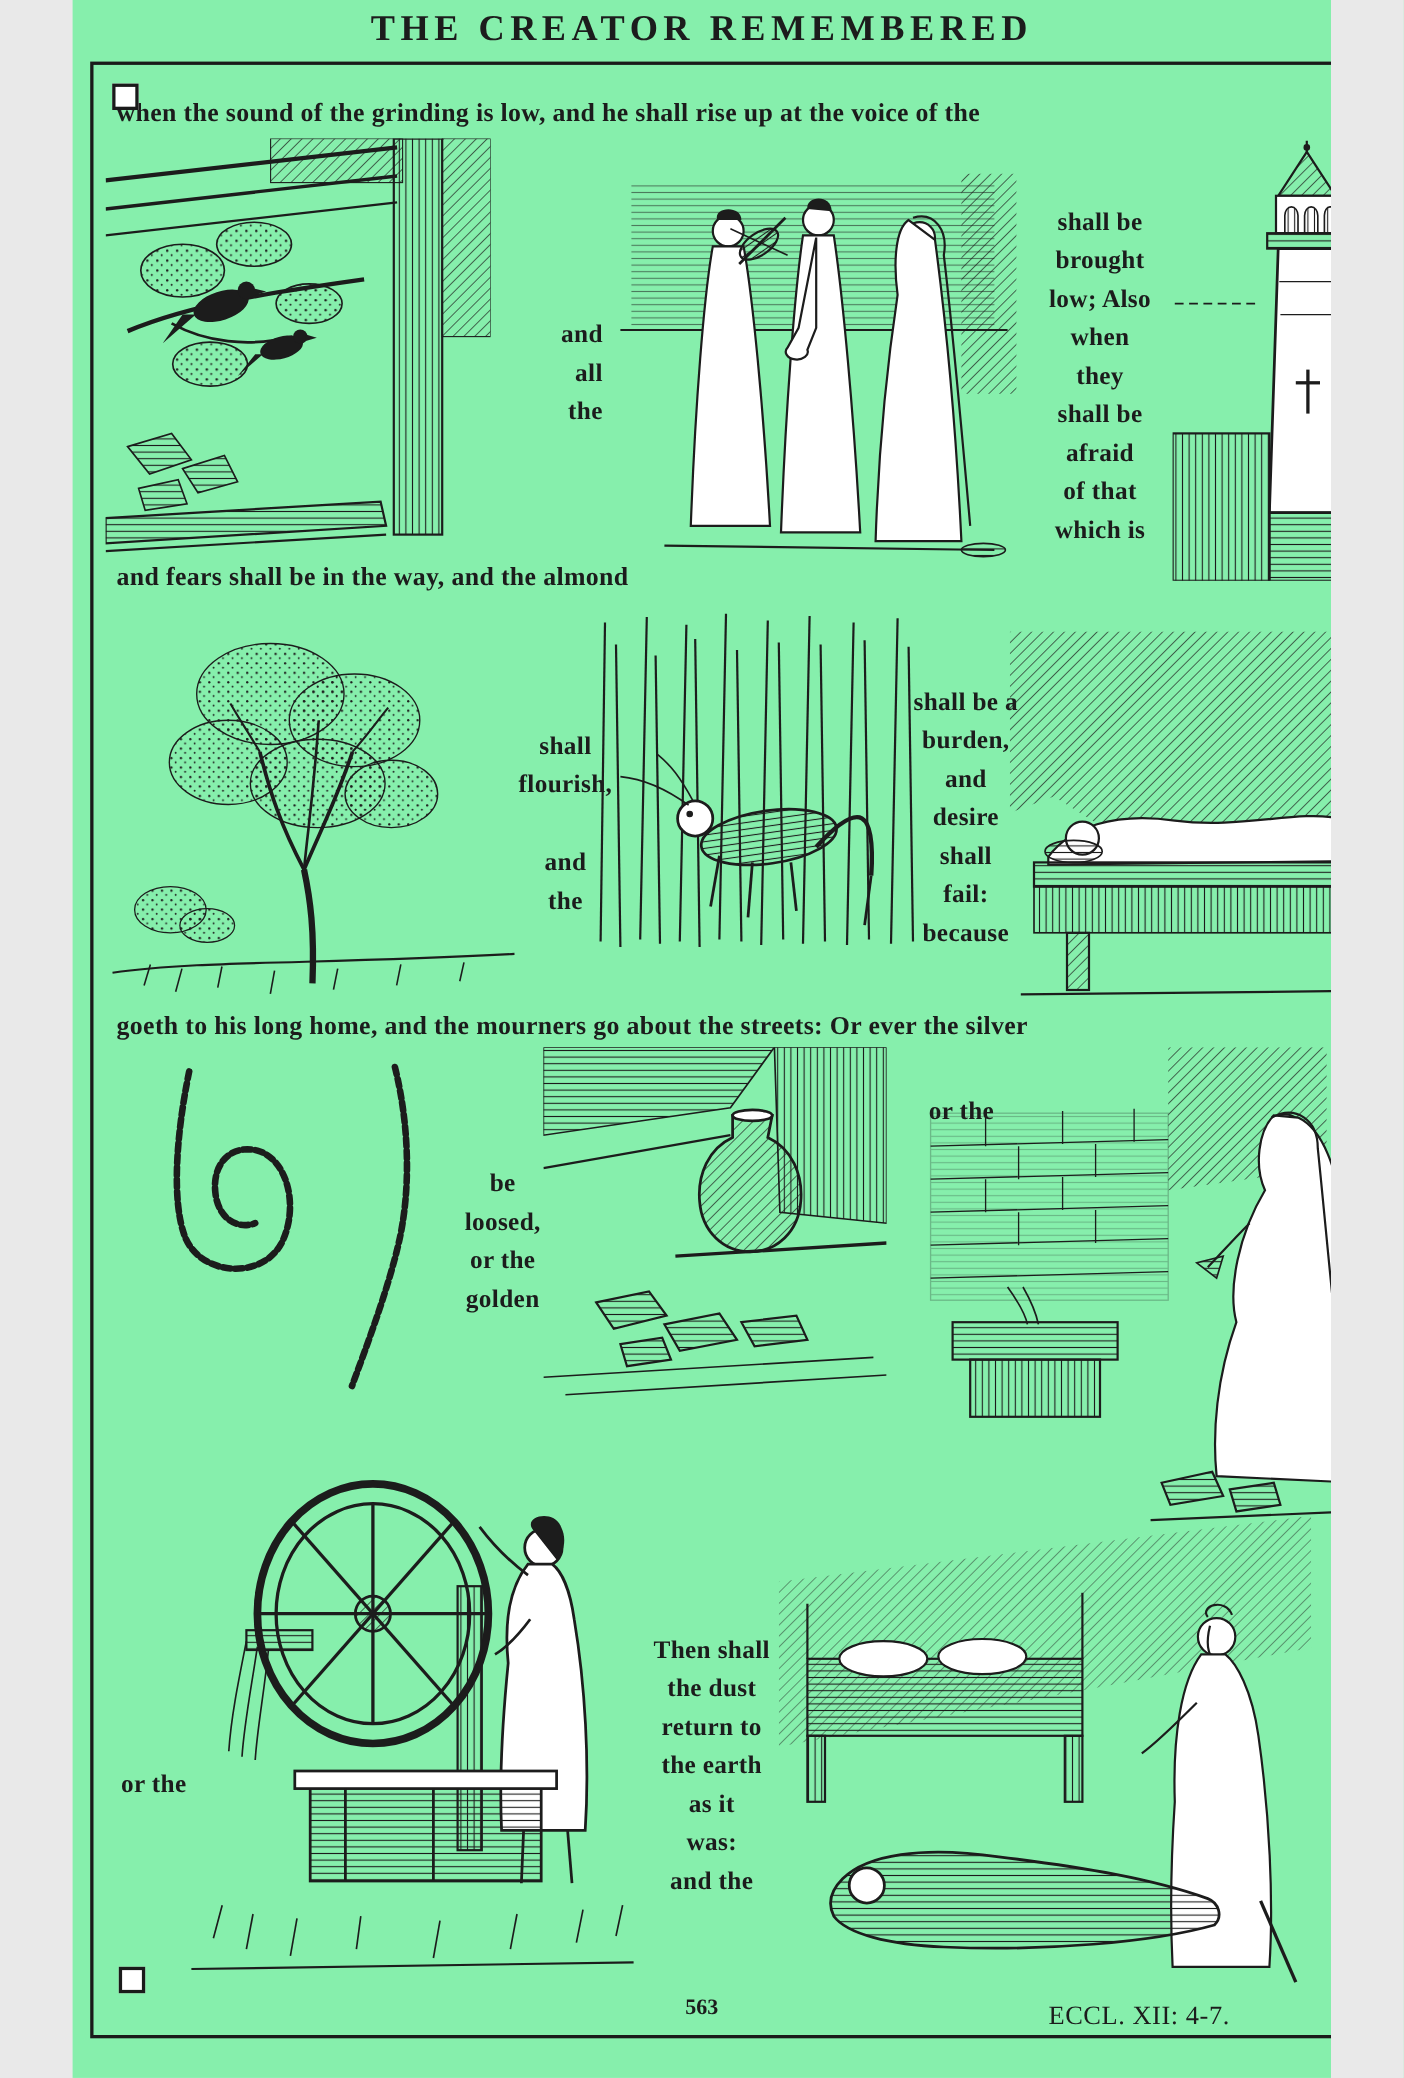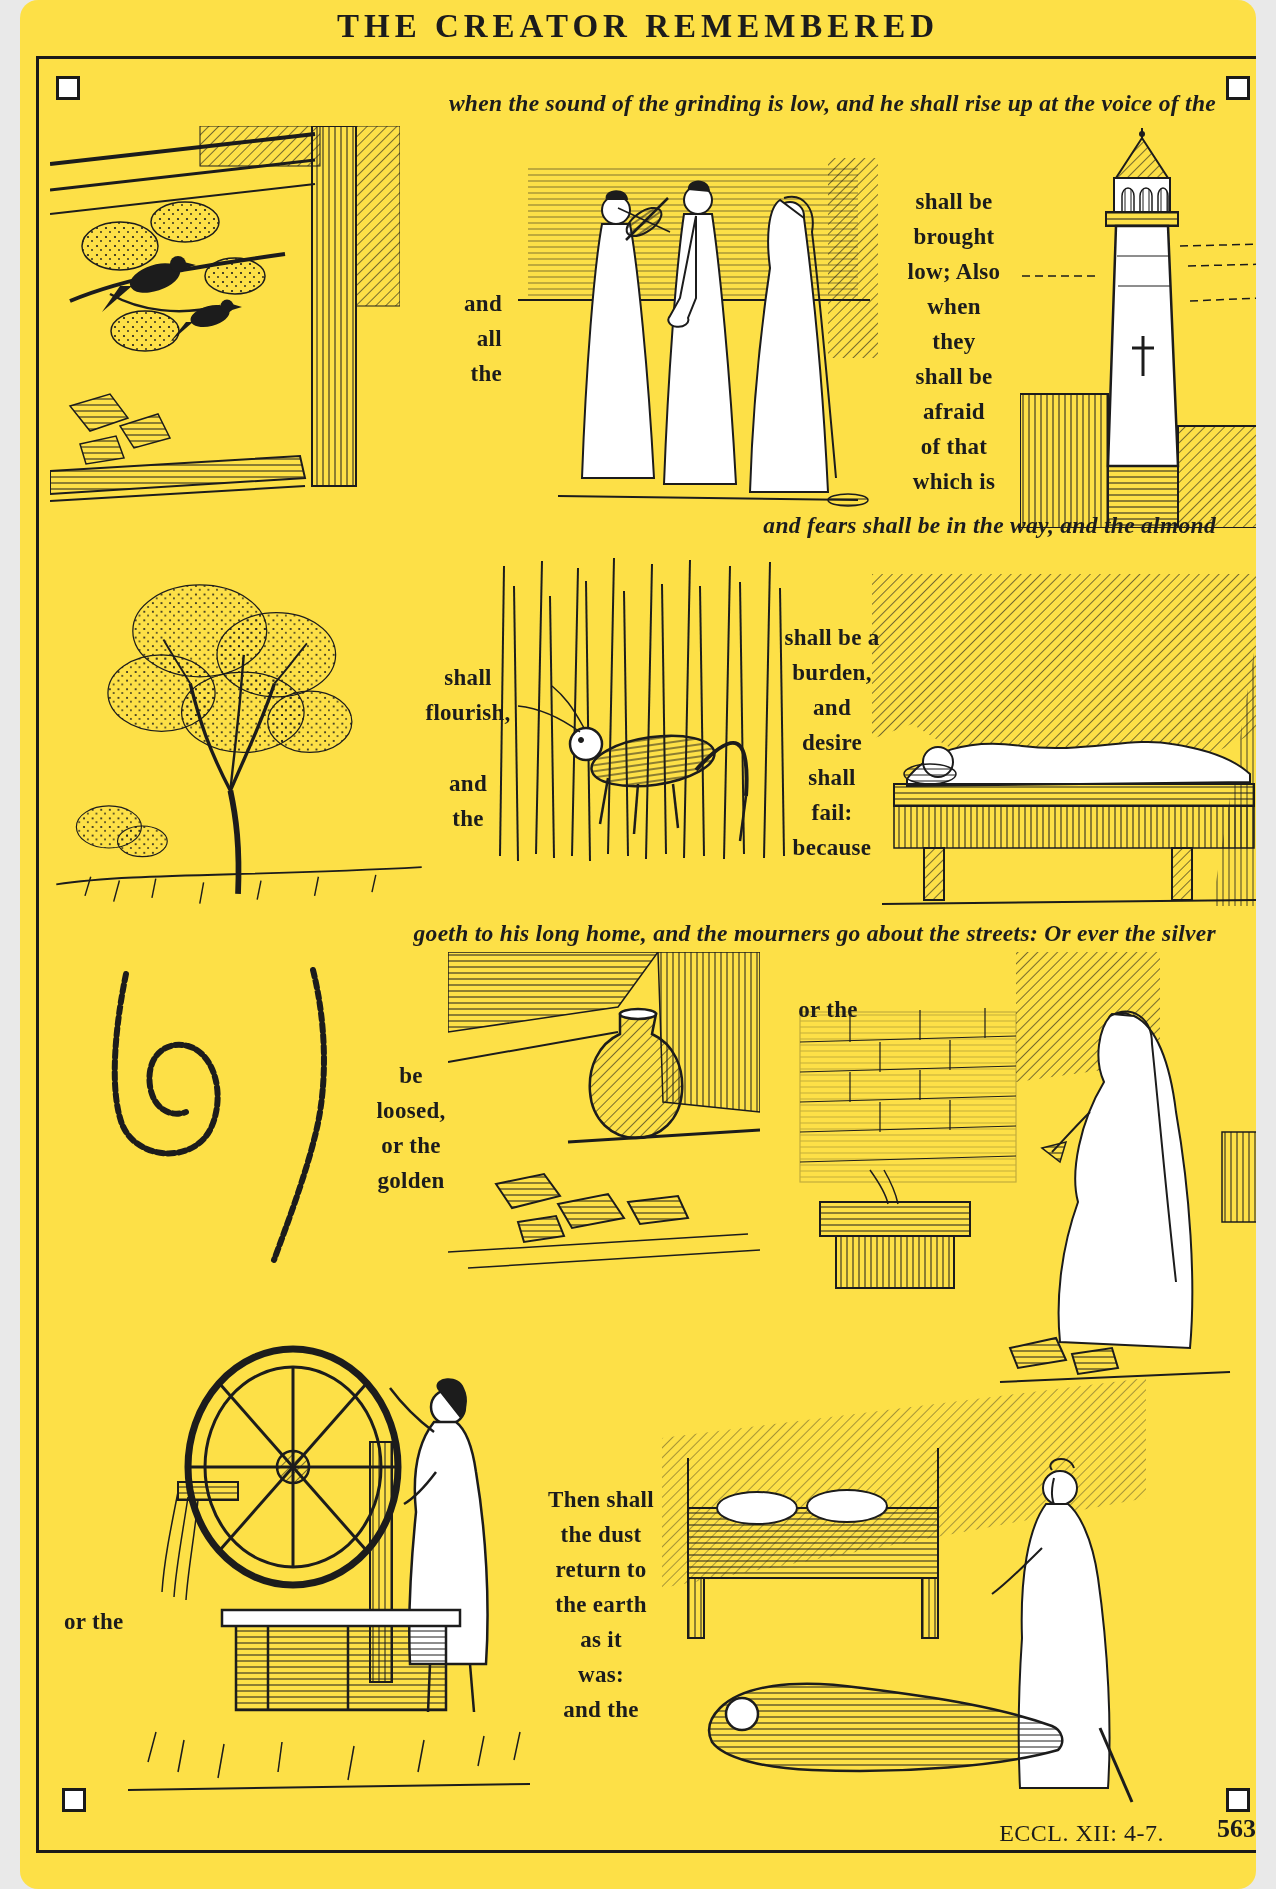--- a/index.html
+++ b/index.html
@@ -1,48 +1,48 @@
 <!DOCTYPE html>
 <html><head>
 <meta charset="utf-8">
 <style>
   * { margin:0; padding:0; box-sizing:border-box; }
   html,body { background:#e9e9e9; }
   .page {
-    position:relative; width:1236px; height:1889px; margin:0 auto;
-    background:#fde047; color:#1c1c1c;
-    font-family:"Liberation Serif", serif; overflow:hidden;border-radius:18px;
+    position:relative; width:1144px; height:1889px; margin:0 auto;
+    background:#86efac; color:#1c1c1c;
+    font-family:"Liberation Serif", serif; overflow:hidden;
   }
   .title {
     position:absolute; top:8px; left:0; width:100%; text-align:center;
     font-size:33px; font-weight:700; letter-spacing:5px;
   }
   .frame {
     position:absolute; left:16px; top:56px; width:1244px; height:1797px;
     border:3px solid #1a1a1a;
   }
   .corner {
     position:absolute; width:24px; height:24px; border:3px solid #1a1a1a;
     background:#fff; z-index:3;
   }
   .vline {
-    position:absolute; left:40px; right:40px; text-align:right;
-    font-size:23.5px; font-weight:700; letter-spacing:0.3px; z-index:2;font-style:italic;
+    position:absolute; left:40px; right:40px; text-align:left;
+    font-size:23.5px; font-weight:700; letter-spacing:0.3px; z-index:2;
   }
   .vtext {
     position:absolute; font-size:23px; font-weight:700; line-height:35px;
     white-space:pre-line; text-align:center; letter-spacing:0.3px; z-index:2;margin-top:20px;
   }
   .vtext.right { text-align:right; }
   .vtext.left  { text-align:left; }
   .illus { position:absolute; z-index:1; }
   .illus svg { display:block; width:100%; height:100%; }
   .page-number {
-    position:absolute; left:0; width:100%; top:1814px; text-align:right;
-    font-size:26px; font-weight:700; z-index:2;
+    position:absolute; left:0; width:100%; top:1814px; text-align:center;
+    font-size:20px; font-weight:700; z-index:2;
   }
   .reference {
     position:absolute; right:92px; top:1820px;
     font-size:24px; font-weight:400; letter-spacing:0.5px; z-index:2;
   }
   .watermark {
     position:absolute; left:90px; top:1924px;
     font-family:"Liberation Sans", sans-serif;
     font-size:22px; color:#f01e26; z-index:4;
   }

